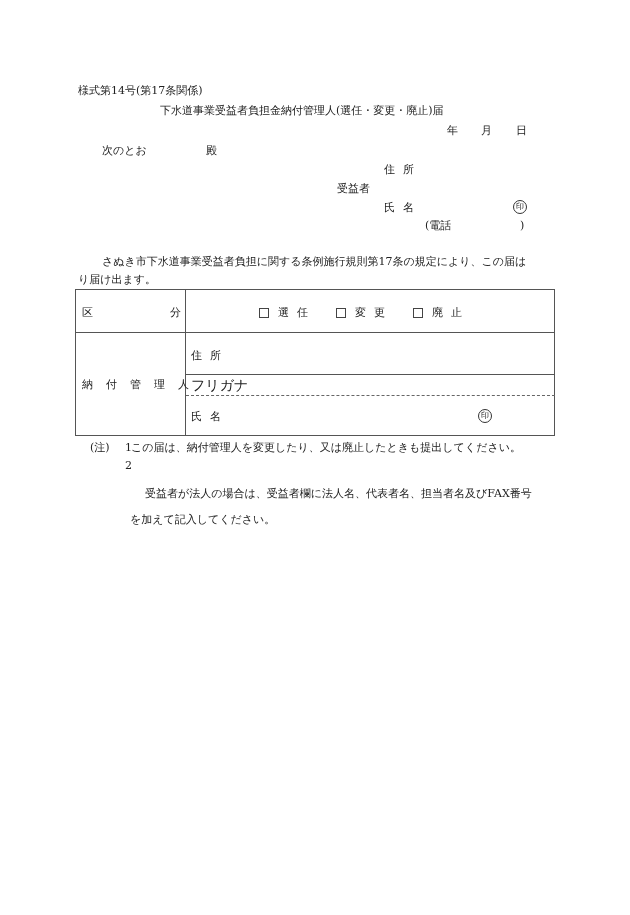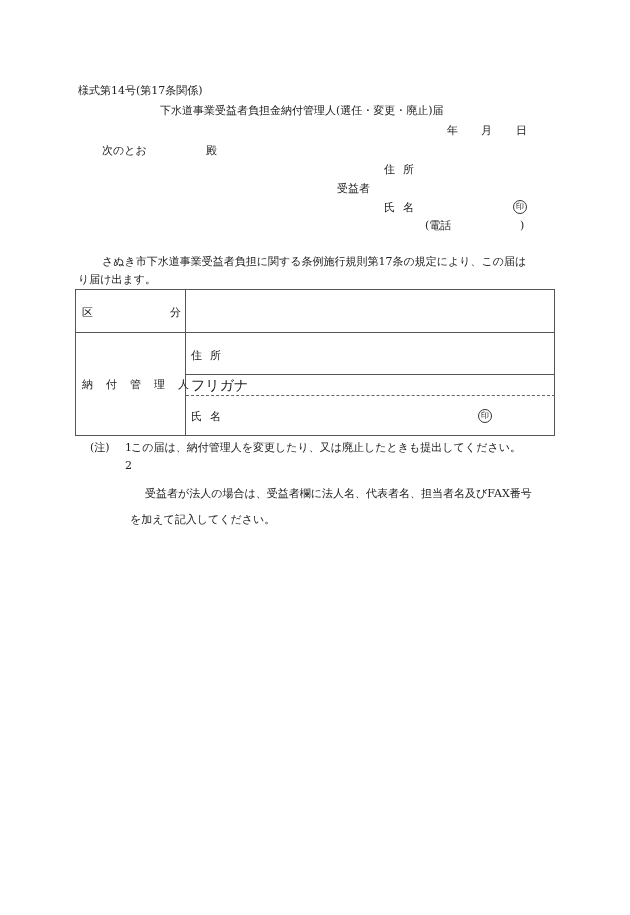--- a/index.html
+++ b/index.html
@@ -72,20 +72,34 @@
 
 <div class="table">
   <div class="t-vline"></div>
   <div class="t-hline r1"></div>
   <div class="t-hline r2"></div>
   <div class="t-dotted"></div>
 
   <div class="cell-text kubun-l">区</div>
   <div class="cell-text kubun-r">分</div>
 
+  <div class="cell-text options">
+    <div class="opt">
+      <span class="chk"></span>
+      <span>選任</span>
+    </div>
+    <div class="opt">
+      <span class="chk"></span>
+      <span>変更</span>
+    </div>
+    <div class="opt">
+      <span class="chk"></span>
+      <span>廃止</span>
+    </div>
+  </div>
 
   <div class="cell-text mgr-label">納付管理人</div>
   <div class="cell-text addr2">住所</div>
   <div class="cell-text furigana">フリガナ</div>
   <div class="cell-text name2">氏名</div>
   <div class="seal seal-tbl">印</div>
 </div>
 
 <div class="abs note-hdr">(注)</div>
 <div class="abs note1-n">1</div>

